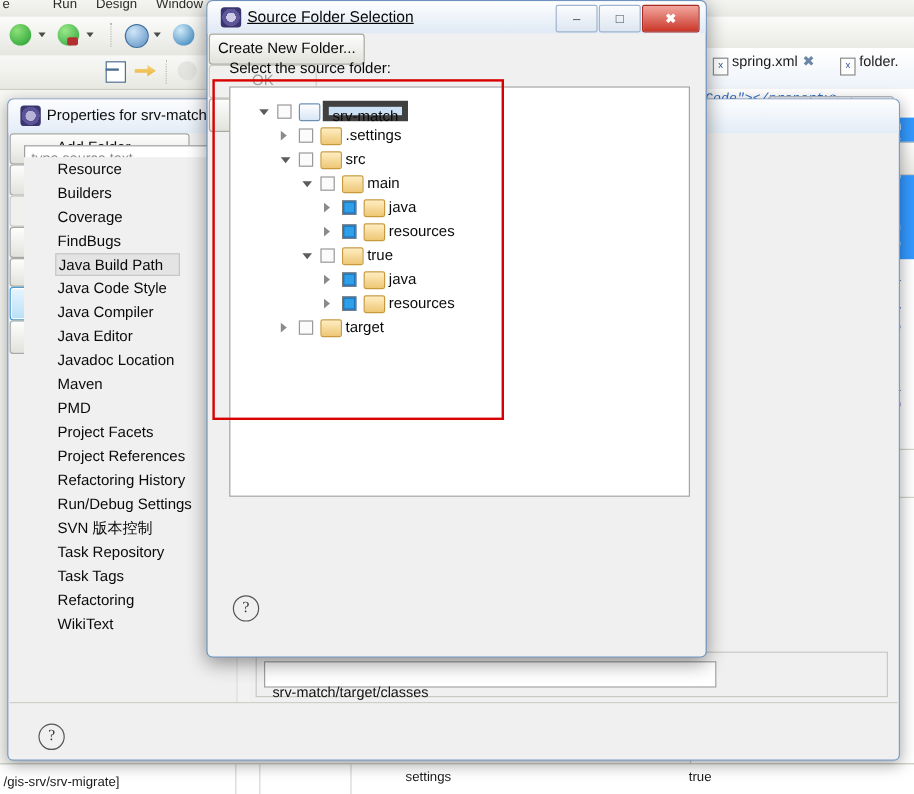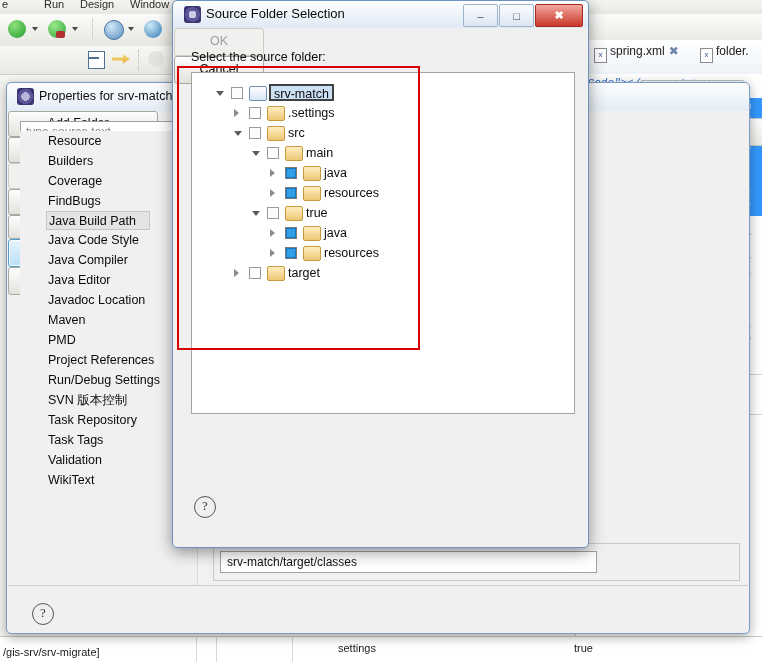--- a/index.html
+++ b/index.html
@@ -84,31 +84,31 @@
   .helpq{width:20px;height:20px;border-radius:50%;border:1.5px solid #555;
     color:#333;font-size:13px;text-align:center;line-height:18px;
     font-family:"Liberation Serif",serif;}
   .btn{background:linear-gradient(#fdfdfd,#e2e2dc);border:1px solid #a9a9a3;
     border-radius:3px;font-size:12.5px;color:#0b0b0b;text-align:center;
     cursor:default;}
   .btn.dis{color:#9d9d9d;background:#f0f0ee;border-color:#cdcdc7;}
   .btn.def{background:linear-gradient(#e7f4fe,#b9e0f7);border:1px solid #4f9fd0;
     box-shadow:0 0 0 1px #ffffff inset;}
   .pathfield{position:absolute;background:#fff;border:1px solid #a0a0a0;
-    font-size:12px;color:#111;padding:3px 0 0 6px;box-sizing:border-box;}
+    font-size:12px;color:#111;padding:18px 0 0 6px;box-sizing:border-box;}
   .grp-box{position:absolute;border:1px solid #c6c6c0;background:#fff;}
 
   
   #sfs-dialog{position:absolute;left:172px;top:0px;width:415px;height:546px;
     background:#f0f0f0;border:1px solid #6f93c0;border-radius:5px;
     box-shadow:0 4px 16px rgba(0,0,0,.42);}
   .sfs-title{position:absolute;left:0;top:0;width:415px;height:27px;
     background:linear-gradient(#fefeff,#dfe9f5);
     border-top-left-radius:5px;border-top-right-radius:5px;}
-  .sfs-title .t{position:absolute;left:33px;top:5px;font-size:13px;color:#080808;}
+  .sfs-title .t{position:absolute;left:33px;top:5px;font-size:13px;color:#080808;text-decoration:underline;}
   .sfs-icon{position:absolute;left:11px;top:5px;width:17px;height:17px;
     border-radius:3px;background:radial-gradient(circle at 50% 50%,#cfcbe6 0 32%,#5d5699 33% 60%,#3a3470 61% 100%);}
   .winbtns{position:absolute;right:5px;top:3px;height:21px;display:flex;}
   .wbtn{width:33px;height:21px;margin-left:1px;border:1px solid #9fb4cd;
     background:linear-gradient(#fbfcfe,#dde6f1);display:flex;
     align-items:center;justify-content:center;font-size:11px;color:#3d4a5a;
     border-radius:2px;}
   .wbtn.close{width:46px;background:linear-gradient(#f2a79e,#cb372a);
     border:1px solid #a82b21;color:#fff;font-weight:bold;}
   .sfs-body{position:absolute;left:1px;top:27px;width:413px;height:518px;
@@ -123,21 +123,21 @@
     border-bottom:4px solid transparent;width:0;height:0;}
   .arrow.expanded{border-top:5px solid #5c5c5c;border-left:4px solid transparent;
     border-right:4px solid transparent;width:0;height:0;top:8px;}
   .cbox{position:absolute;width:12px;height:12px;top:4px;
     border:1px solid #9a9a9a;background:#fbfbfb;box-sizing:border-box;}
   .cbox.checked{background:#1775c4;border:1px solid #7b7b7b;}
   .cbox.checked::after{content:"";position:absolute;left:1px;top:1px;
     width:8px;height:8px;background:#2f9fe8;}
   .folder{position:absolute;width:16px;height:13px;top:3px;}
   .tlabel{position:absolute;top:0;}
-  .tlabel.sel{background:#cde1f4;border:2px solid #404040;padding:0 3px;
+  .tlabel.sel{background:#cde1f4;border:5px solid #404040;padding:0 3px;
     line-height:17px;height:17px;top:1px;box-sizing:border-box;}
   .redbox{position:absolute;left:177px;top:66px;width:243px;height:284px;
     border:2px solid #d80000;box-sizing:border-box;pointer-events:none;z-index:40;}
 </style>
 </head>
 <body>
 
 <div id="eclipse-bg">
 
   <div class="menu-strip">
@@ -234,26 +234,28 @@
       <div class="nav-item">Builders</div>
       <div class="nav-item">Coverage</div>
       <div class="nav-item">FindBugs</div>
       <div class="nav-item sel">Java Build Path</div>
       <div class="nav-item">Java Code Style</div>
       <div class="nav-item">Java Compiler</div>
       <div class="nav-item">Java Editor</div>
       <div class="nav-item">Javadoc Location</div>
       <div class="nav-item">Maven</div>
       <div class="nav-item">PMD</div>
+      <div class="nav-item">Project Facets</div>
       <div class="nav-item">Project References</div>
+      <div class="nav-item">Refactoring History</div>
       <div class="nav-item">Run/Debug Settings</div>
       <div class="nav-item">SVN 版本控制</div>
       <div class="nav-item">Task Repository</div>
       <div class="nav-item">Task Tags</div>
-      <div class="nav-item">Validation</div>
+      <div class="nav-item">Refactoring</div>
       <div class="nav-item">WikiText</div>
     </div>
     <div class="nav-scroll"></div>
     <div class="nav-thumb"></div>
 
     <div class="grp-box" style="left:205px;top:36px;width:366px;height:352px;"></div>
 
     <div class="btn" style="left:582px;top:124px;width:148px;height:24px;line-height:23px;">Add Folder...</div>
     <div class="btn" style="left:582px;top:156px;width:148px;height:24px;line-height:23px;">Link Source...</div>
     <div class="btn dis" style="left:582px;top:196px;width:148px;height:24px;line-height:23px;">Edit...</div>
@@ -351,20 +353,21 @@
       </div>
 
       <div class="tnode" style="left:0;top:190px;">
         <span class="arrow collapsed" style="left:42px"></span>
         <span class="cbox" style="left:57px"></span>
         <span class="folder" style="left:75px;background:linear-gradient(#ffeec0,#eec776);border:1px solid #c79a3e;border-radius:2px;"></span>
         <span class="tlabel" style="left:96px">target</span>
       </div>
     </div>
 
+    <div class="btn" style="left:17px;top:388px;width:128px;height:24px;line-height:23px;">Create New Folder...</div>
 
     <div class="helpq" style="position:absolute;left:20px;top:468px;">?</div>
     <div class="btn dis" style="left:200px;top:466px;width:88px;height:26px;line-height:25px;">OK</div>
     <div class="btn" style="left:301px;top:466px;width:88px;height:26px;line-height:25px;">Cancel</div>
   </div>
 </div>
 
 <div class="redbox"></div>
 
 </body></html>

